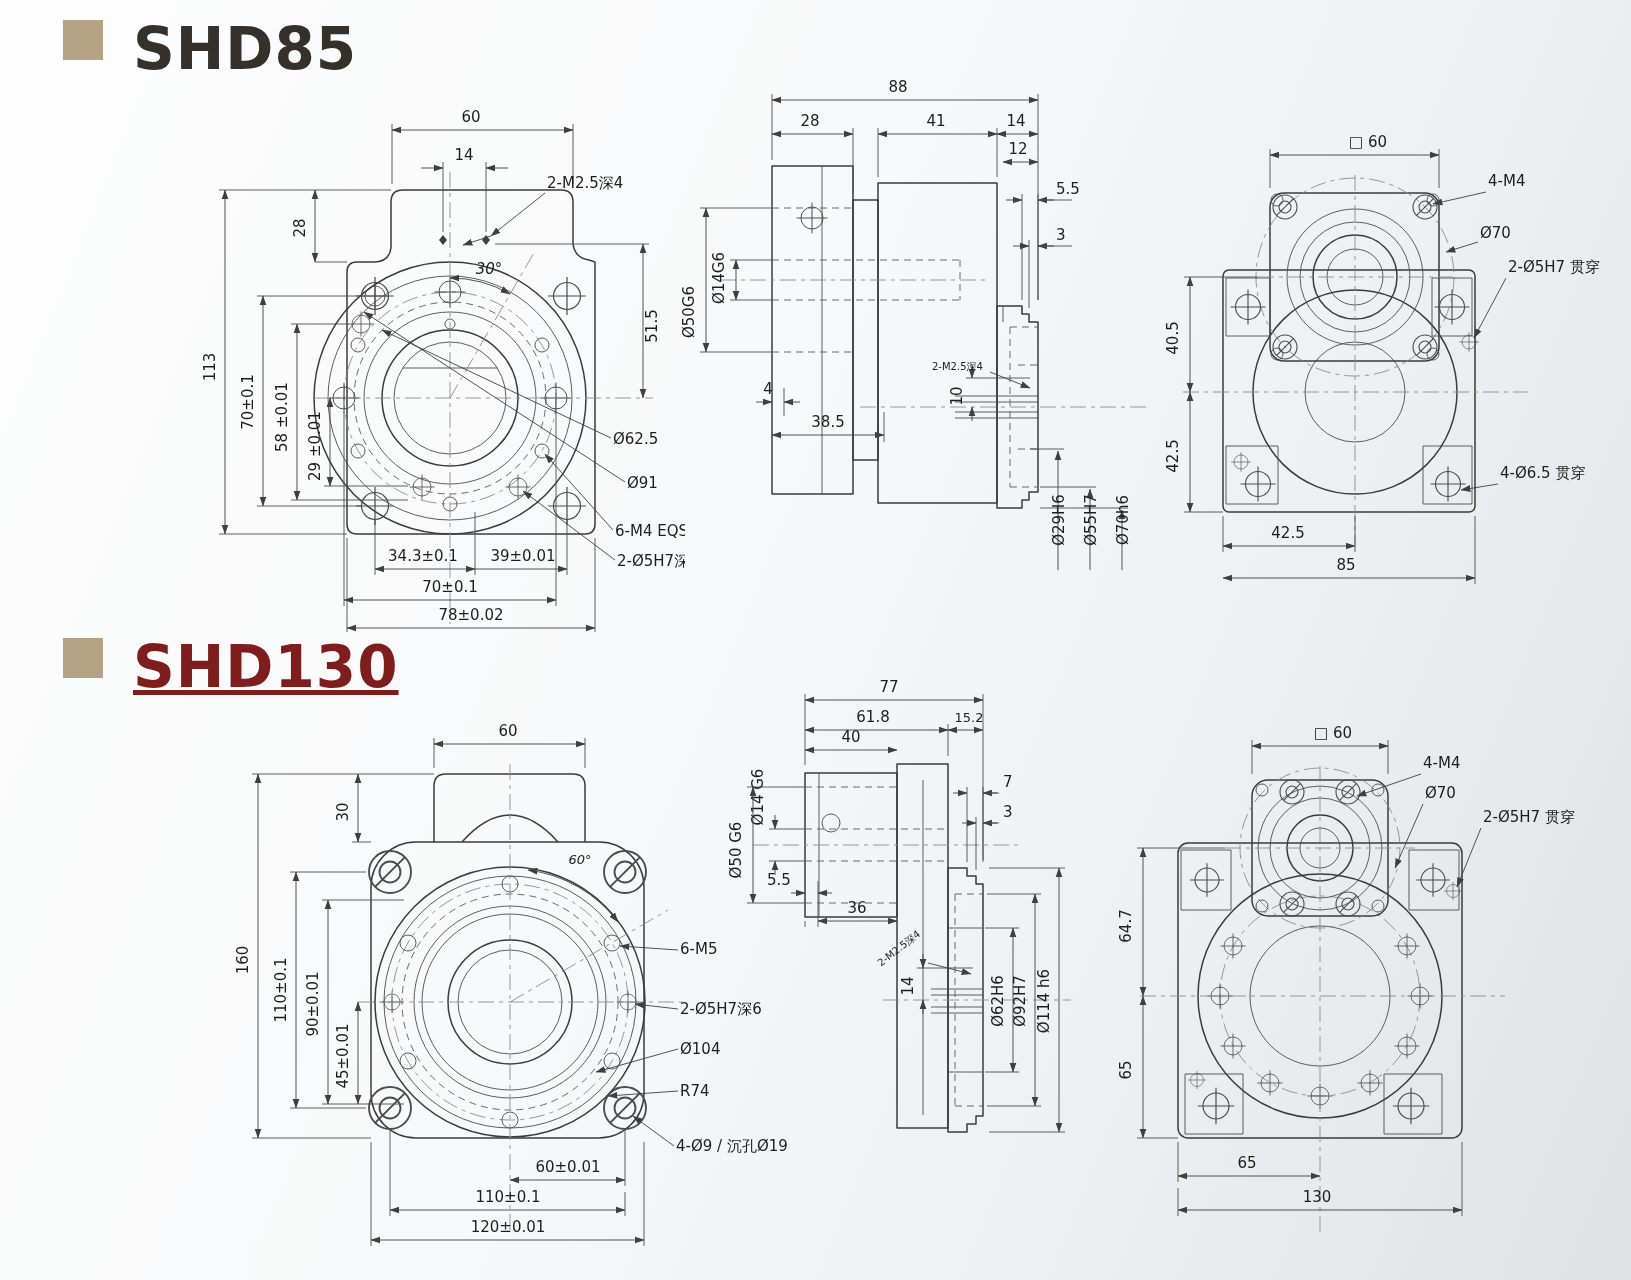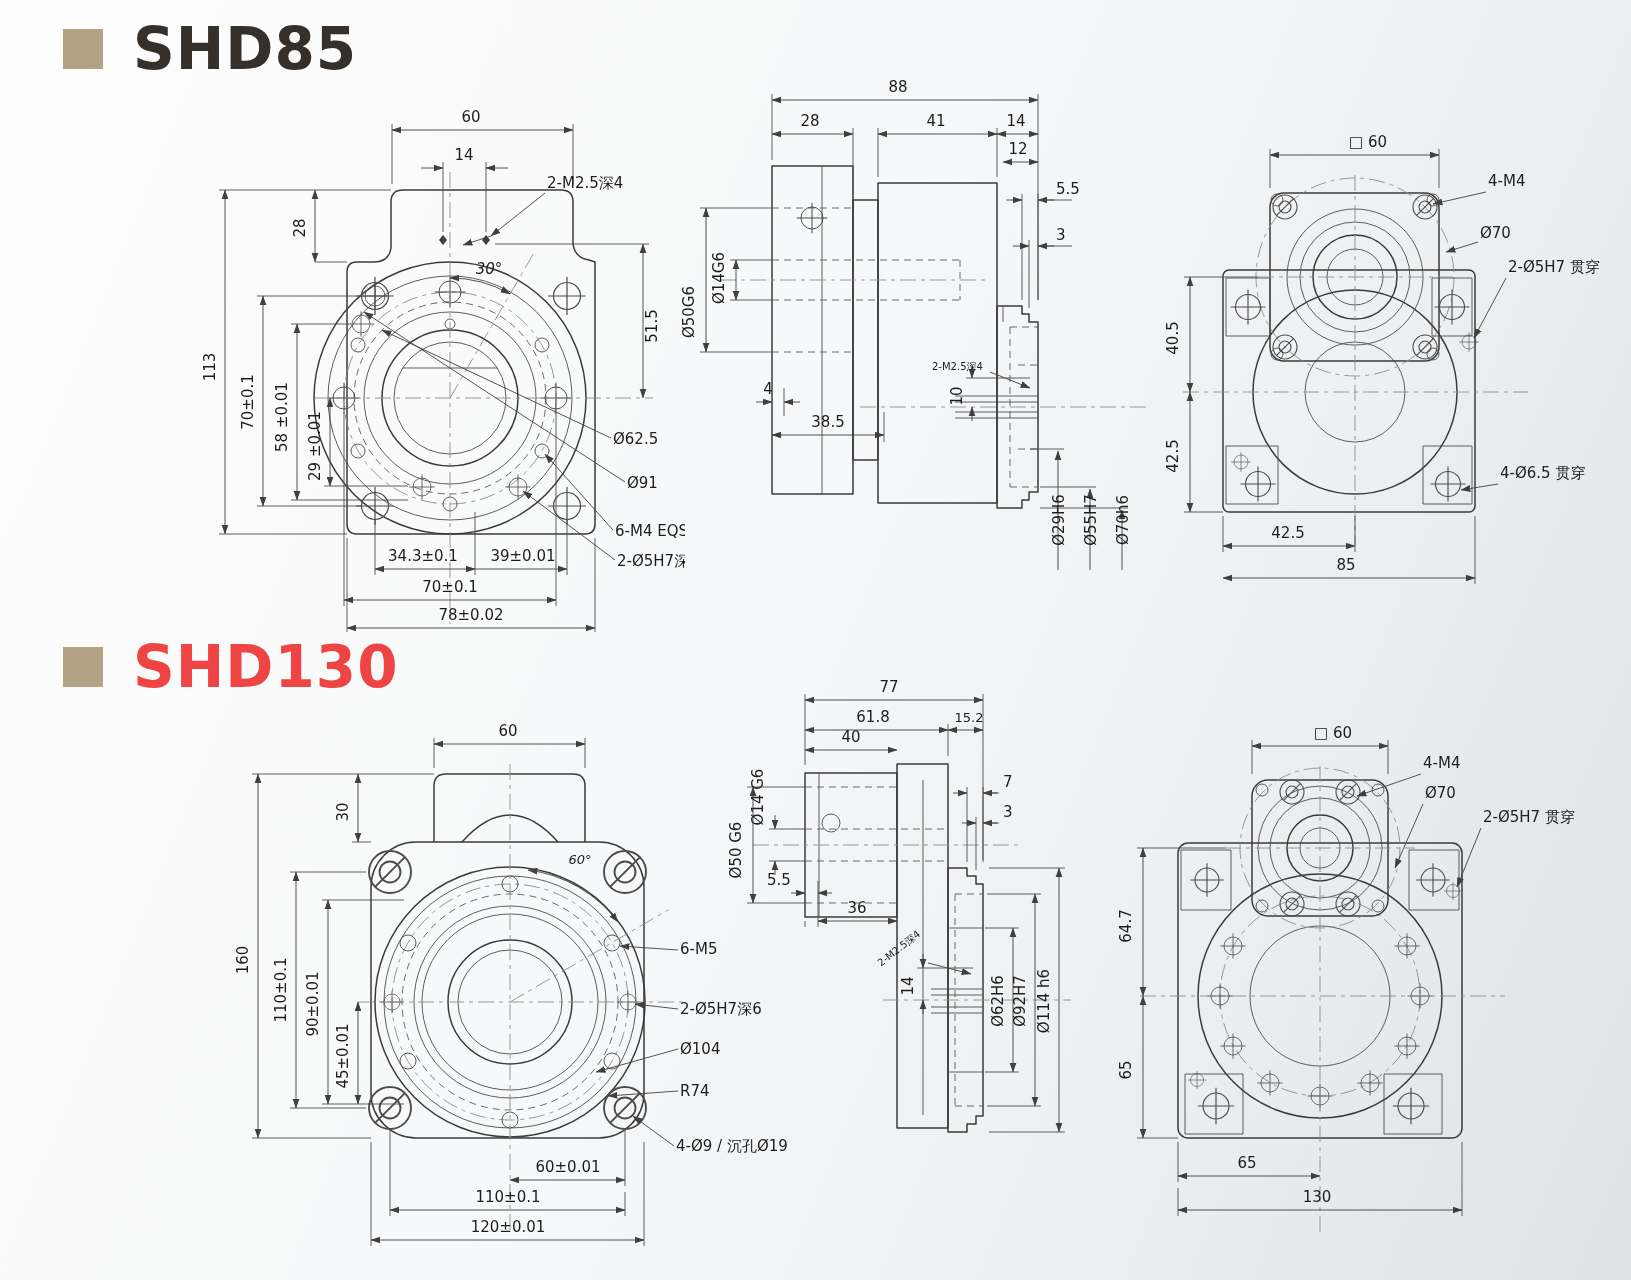--- a/index.html
+++ b/index.html
@@ -1,21 +1,21 @@
 <!DOCTYPE html>
 <html><head>
 <meta charset="utf-8">
 <style>
   html,body{margin:0;padding:0}
   body{
     width:1631px;height:1280px;position:relative;overflow:hidden;
     background:linear-gradient(112deg,#fdfdfd 0%,#f7f8f9 45%,#edeff1 72%,#dfe2e5 100%);
     font-family:"DejaVu Sans",sans-serif;
   }
-  .sec-header{position:absolute;display:flex;align-items:center;gap:30px}
+  .sec-header{position:absolute;display:flex;align-items:flex-start;gap:30px}
   .bullet{width:40px;height:40px;background:#b4a284;flex:0 0 auto}
   .sec-title{font-size:58px;font-weight:bold;color:#35302a;letter-spacing:1px;
     font-family:"DejaVu Sans",sans-serif;line-height:1}
   .drw{position:absolute}
   
   .ol{stroke:#3b3b3b;stroke-width:1.5;fill:none;stroke-linejoin:round}
   .th{stroke:#4c4c4c;stroke-width:.9;fill:none}
   .dm{stroke:#3f3f3f;stroke-width:.9;fill:none}
   .cl{stroke:#8c8c8c;stroke-width:.9;fill:none;stroke-dasharray:16 5 4 5}
   .hd{stroke:#5a5a5a;stroke-width:.9;fill:none;stroke-dasharray:7 5}
@@ -304,21 +304,21 @@
     <text class="d" x="160" y="458">42.5</text>
 
     <path class="th" d="M347,436 V504"></path>
     <line class="dm" x1="95" y1="498" x2="347" y2="498" marker-start="url(#ar)" marker-end="url(#ar)"></line>
     <text class="d" x="218" y="490">85</text>
   </g>
 </svg>
 
 <div class="sec-header" style="left:63px;top:638px">
   <div class="bullet" style="background: rgb(180, 162, 132);"></div>
-  <div class="sec-title" style="color: #ef4444;">SHD130</div>
+  <div class="sec-title" style="color: #7f1d1d; text-decoration: underline;">SHD130</div>
 </div>
 
 <svg class="drw" style="left:228px;top:672px" width="630" height="600" viewBox="0 0 630 600">
   <g>
     <rect class="ol" x="143" y="170" width="273" height="296" rx="45"></rect>
     <path class="ol" d="M206,170 L206,114 Q206,102 218,102 L345,102 Q357,102 357,114 L357,170"></path>
     <path class="ol" d="M234,170 Q282,116 330,170"></path>
     <circle class="ol" cx="282" cy="330" r="135"></circle>
     <circle class="th" cx="282" cy="330" r="126"></circle>
     <circle class="cl" cx="282" cy="330" r="118"></circle>

